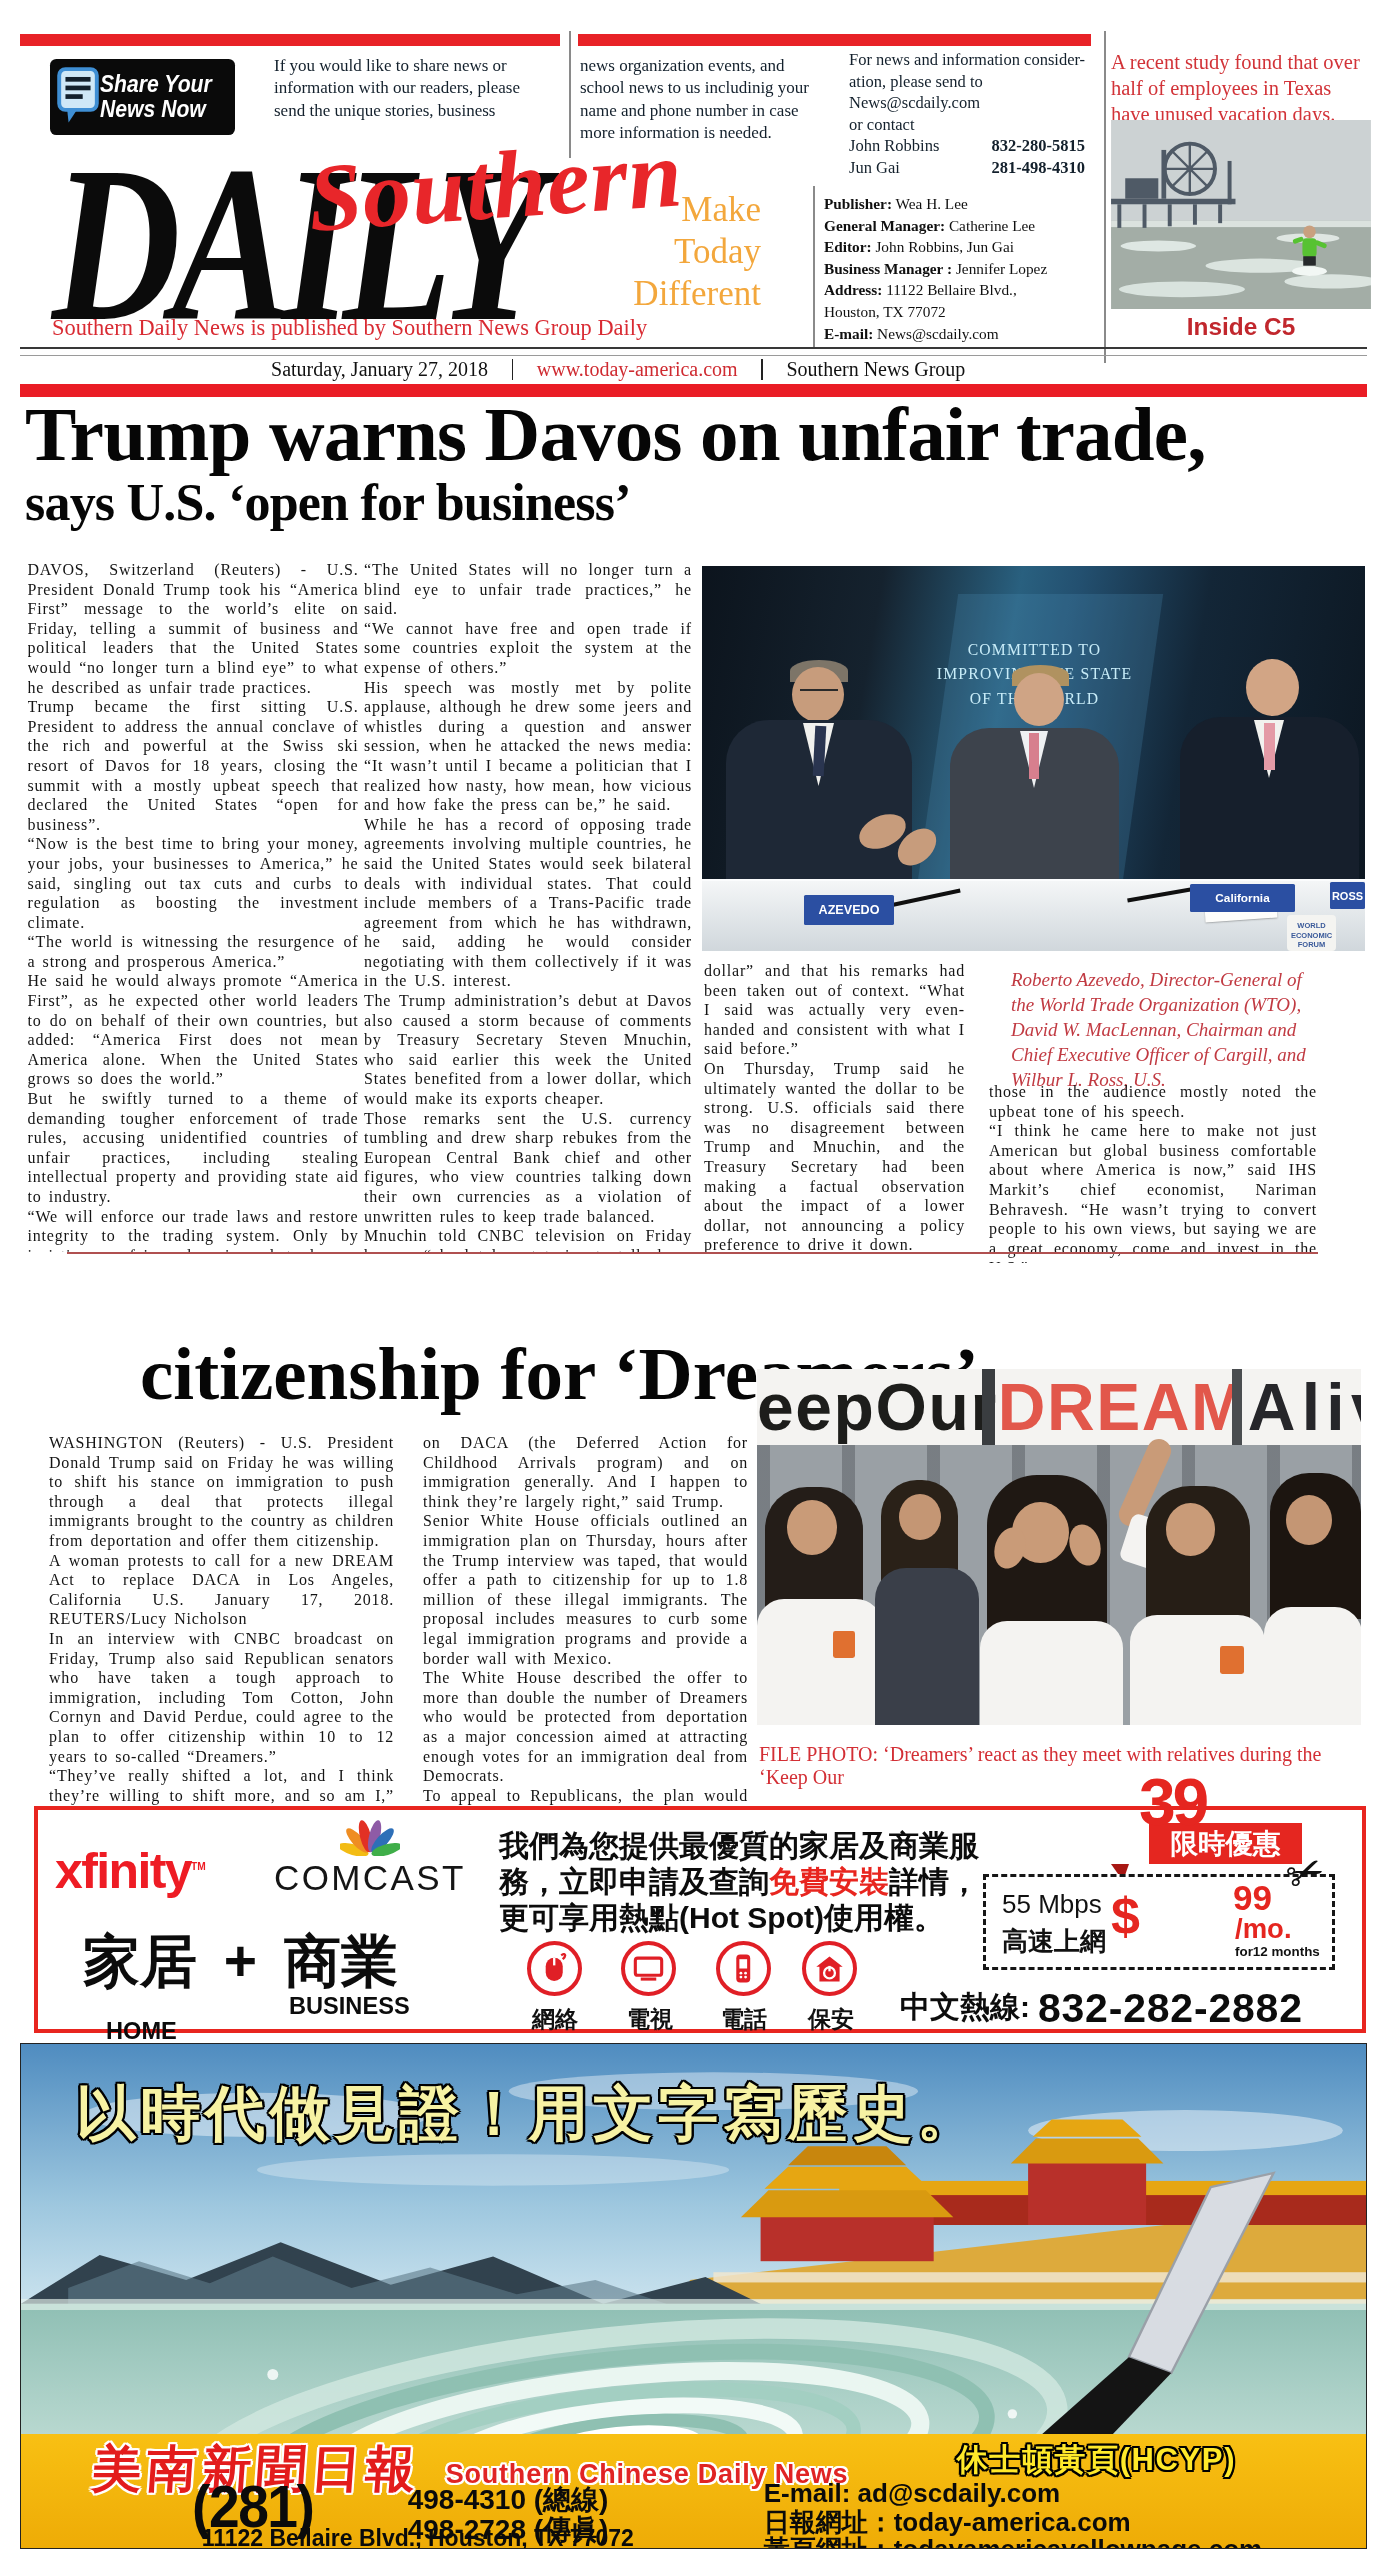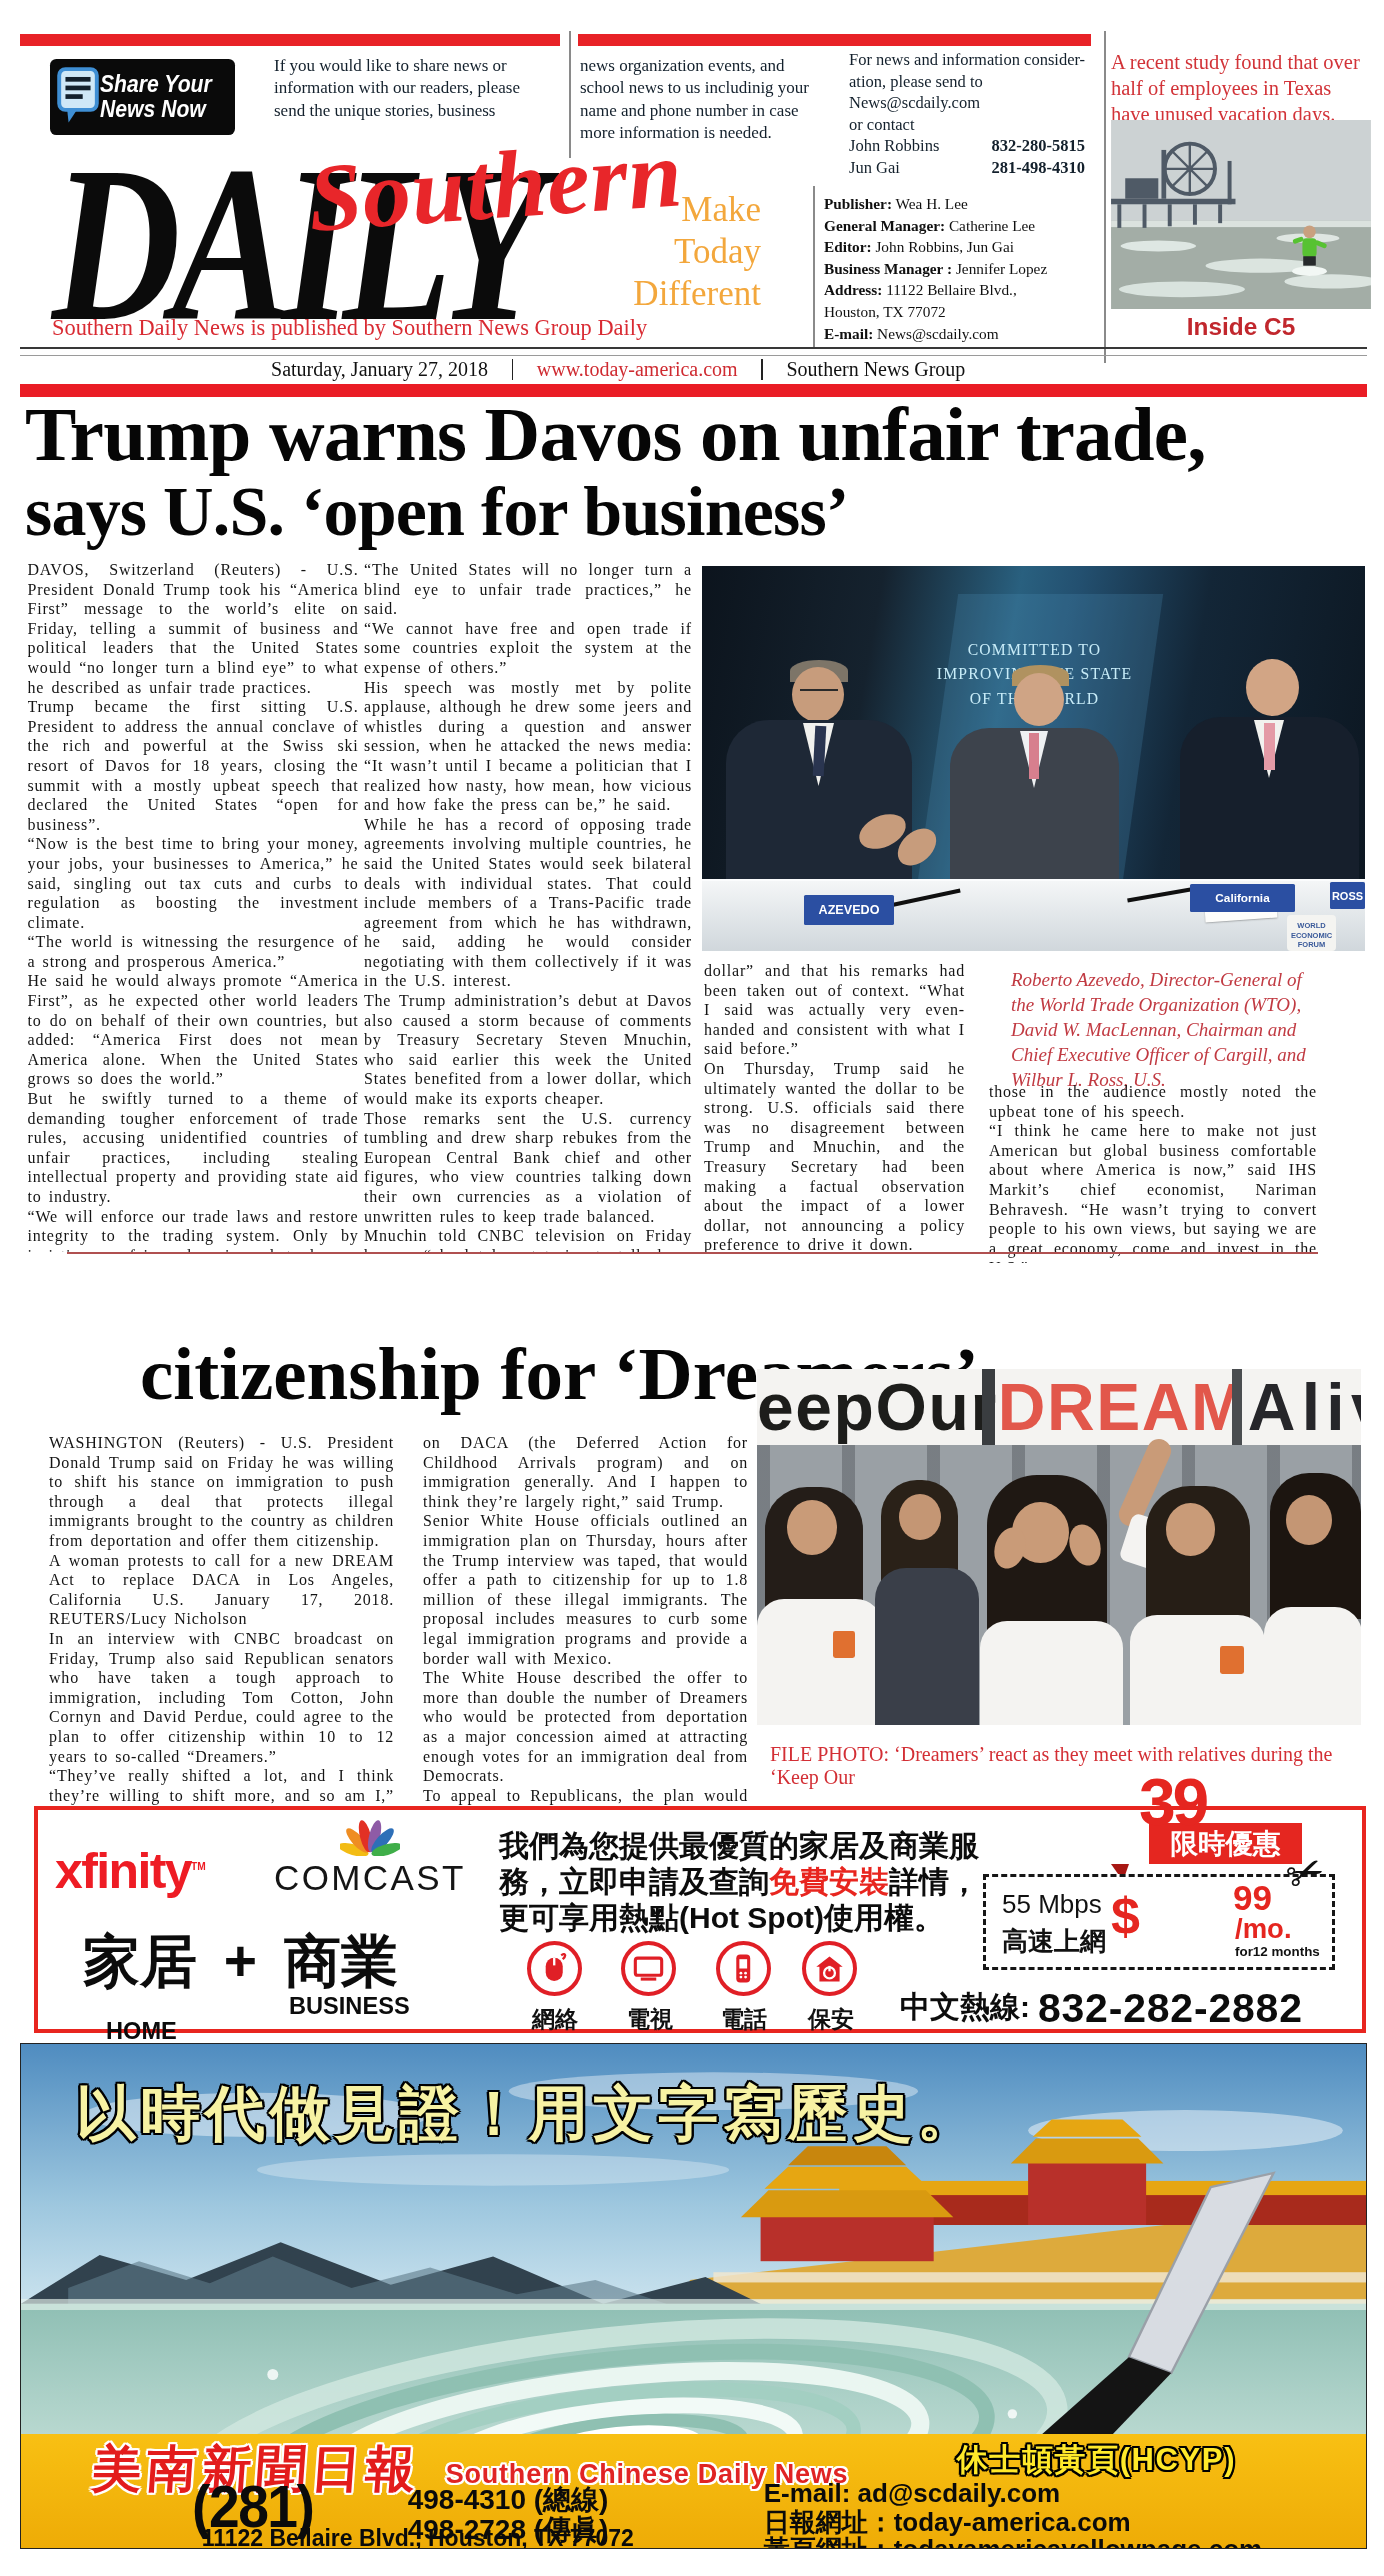--- a/index.html
+++ b/index.html
@@ -136,21 +136,21 @@
   <div class="abs serif" style="left:19.7px;top:356px;width:1347px;height:27px;display:flex;align-items:center;justify-content:center;gap:23.6px;font-size:20px;transform:translateX(-75px);">
     <span style="color:#111;">Saturday, January 27, 2018</span>
     <span style="display:inline-block;width:1.6px;height:20.5px;background:#222;"></span>
     <span style="color:#cf2b31;">www.today-america.com</span>
     <span style="display:inline-block;width:1.6px;height:20.5px;background:#222;"></span>
     <span style="color:#111;">Southern News Group</span>
   </div>
   <div class="abs" style="left:19.7px;top:384px;width:1347px;height:13.4px;background:#ea1d25;"></div>
 
   <div class="abs serif" style="left:25px;top:396px;font-size:77px;line-height:1;font-weight:bold;color:#060606;letter-spacing:-0.8px;white-space:nowrap;">Trump warns Davos on unfair trade,</div>
-  <div class="abs serif" style="left:25px;top:477px;font-size:70px;line-height:1;font-weight:bold;color:#060606;letter-spacing:-0.8px;white-space:nowrap;">says U.S. ‘open for business’</div>
+  <div class="abs serif" style="left:25px;top:477px;font-size:52px;line-height:1;font-weight:bold;color:#060606;letter-spacing:-0.8px;white-space:nowrap;">says U.S. ‘open for business’</div>
 
   <div class="abs jtext" style="left:27.5px;top:560px;width:331px;height:692px;">DAVOS, Switzerland (Reuters) - U.S. President Donald Trump took his “America First” message to the world’s elite on Friday, telling a summit of business and political leaders that the United States would “no longer turn a blind eye” to what he described as unfair trade practices.
 Trump became the first sitting U.S. President to address the annual conclave of the rich and powerful at the Swiss ski resort of Davos for 18 years, closing the summit with a mostly upbeat speech that declared the United States “open for business”.
 “Now is the best time to bring your money, your jobs, your businesses to America,” he said, singling out tax cuts and curbs to regulation as boosting the investment climate.
 “The world is witnessing the resurgence of a strong and prosperous America.”
 He said he would always promote “America First”, as he expected other world leaders to do on behalf of their own countries, but added: “America First does not mean America alone. When the United States grows so does the world.”
 But he swiftly turned to a theme of demanding tougher enforcement of trade rules, accusing unidentified countries of unfair practices, including stealing intellectual property and providing state aid to industry.
 “We will enforce our trade laws and restore integrity to the trading system. Only by insisting on fair and reciprocal trade can we create a system that works not just for the United States but for all nations,” Trump said.</div>
   <div class="abs jtext" style="left:364px;top:560px;width:328px;height:692px;">“The United States will no longer turn a blind eye to unfair trade practices,” he said.
 “We cannot have free and open trade if some countries exploit the system at the expense of others.”
@@ -254,21 +254,21 @@
       <div class="abs" style="left:389px;top:41px;width:104px;height:142px;background:#261e16;border-radius:44px 44px 0 0;"></div>
       <div class="fig-head" style="left:409px;top:58px;width:49px;height:53px;"></div>
       <div class="fig-bodyw" style="left:373px;top:170px;width:135px;height:110px;"></div>
       <div class="abs" style="left:463px;top:201px;width:23.6px;height:28px;background:#e07030;border-radius:2.4px;"></div>
 
       <div class="abs" style="left:513px;top:28px;width:91px;height:146px;background:#1c1510;border-radius:39px 39px 0 0;"></div>
       <div class="fig-head" style="left:529px;top:50px;width:46px;height:50px;background:#c49674;"></div>
       <div class="fig-bodyw" style="left:507px;top:162px;width:98px;height:118px;"></div>
     </div>
   </div>
-  <div class="abs serif" style="left:759px;top:1743px;width:610px;font-size:20px;color:#d32f35;margin-left:11px;">FILE PHOTO: ‘Dreamers’ react as they meet with relatives during the ‘Keep Our</div>
+  <div class="abs serif" style="left:759px;top:1743px;width:610px;font-size:20px;color:#d32f35;">FILE PHOTO: ‘Dreamers’ react as they meet with relatives during the ‘Keep Our</div>
 
   <div class="abs" style="left:34px;top:1806px;width:1332px;height:227px;background:#ffffff;border:4.7px solid #e8251f;box-sizing:border-box;"></div>
 
   <div class="abs sans" style="left:55px;top:1842px;color:#ee1c24;font-weight:bold;font-size:50px;letter-spacing:-1.6px;">
     <span>xfinity</span><span style="font-size:10.2px;vertical-align:super;letter-spacing:0;">TM</span>
   </div>
 
   <span class="abs" style="left:340px;top:1820px;">
     <svg width="60" height="36" viewBox="0 0 76 46">
       <g transform="translate(38,44)">

